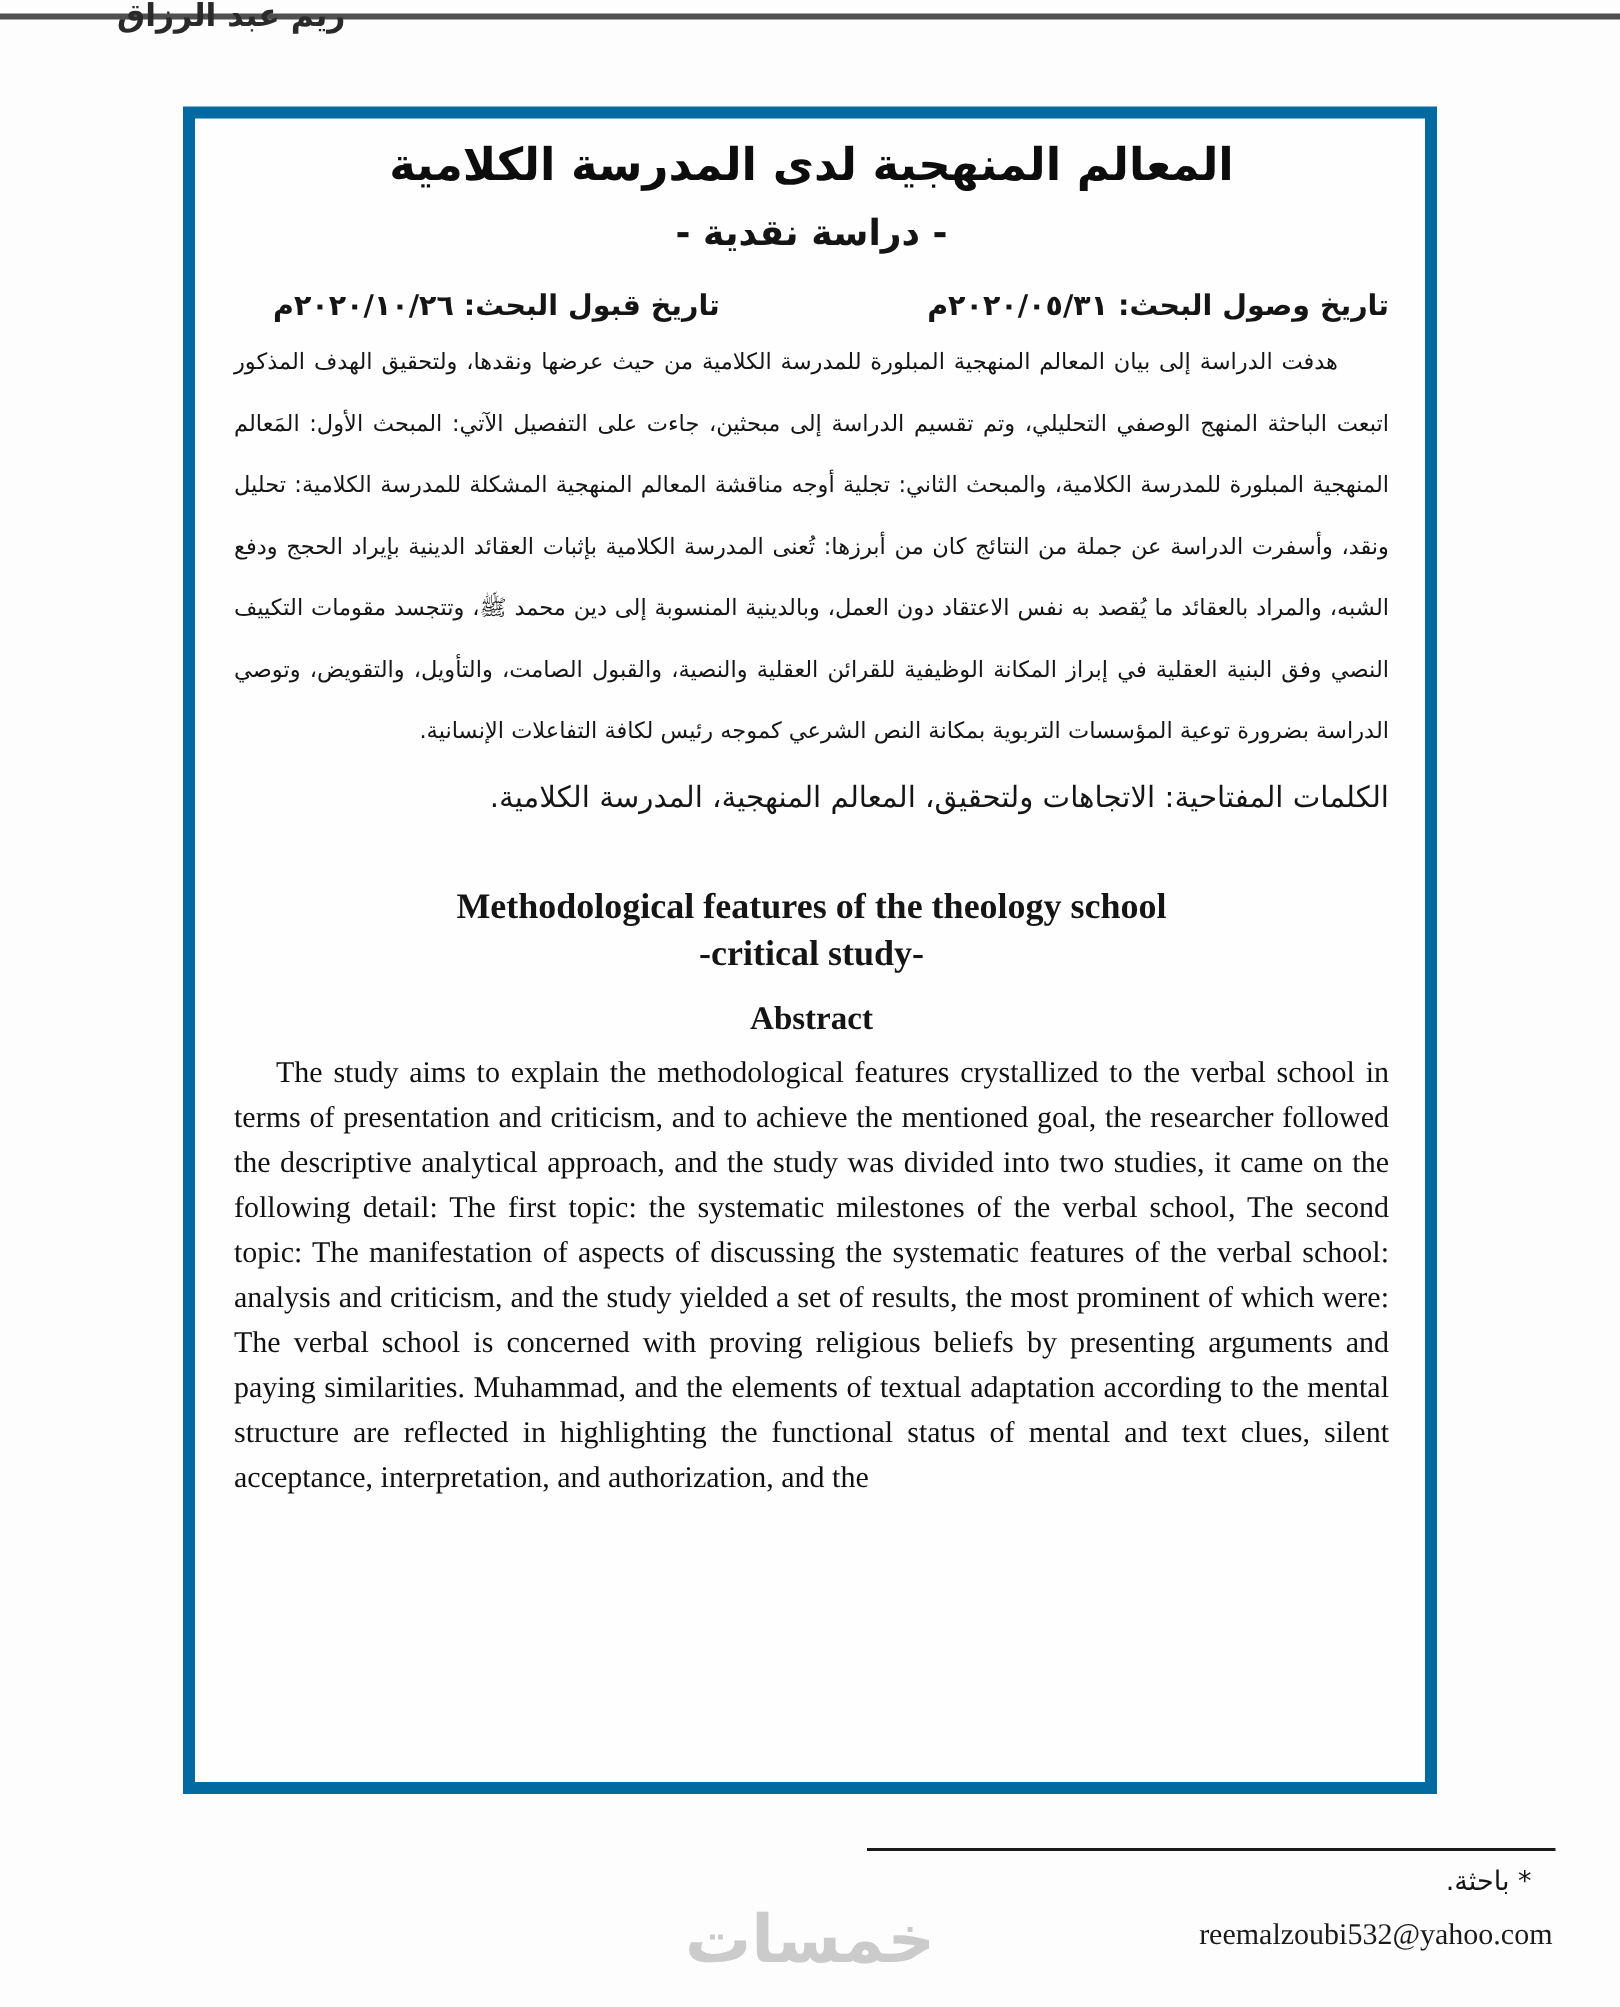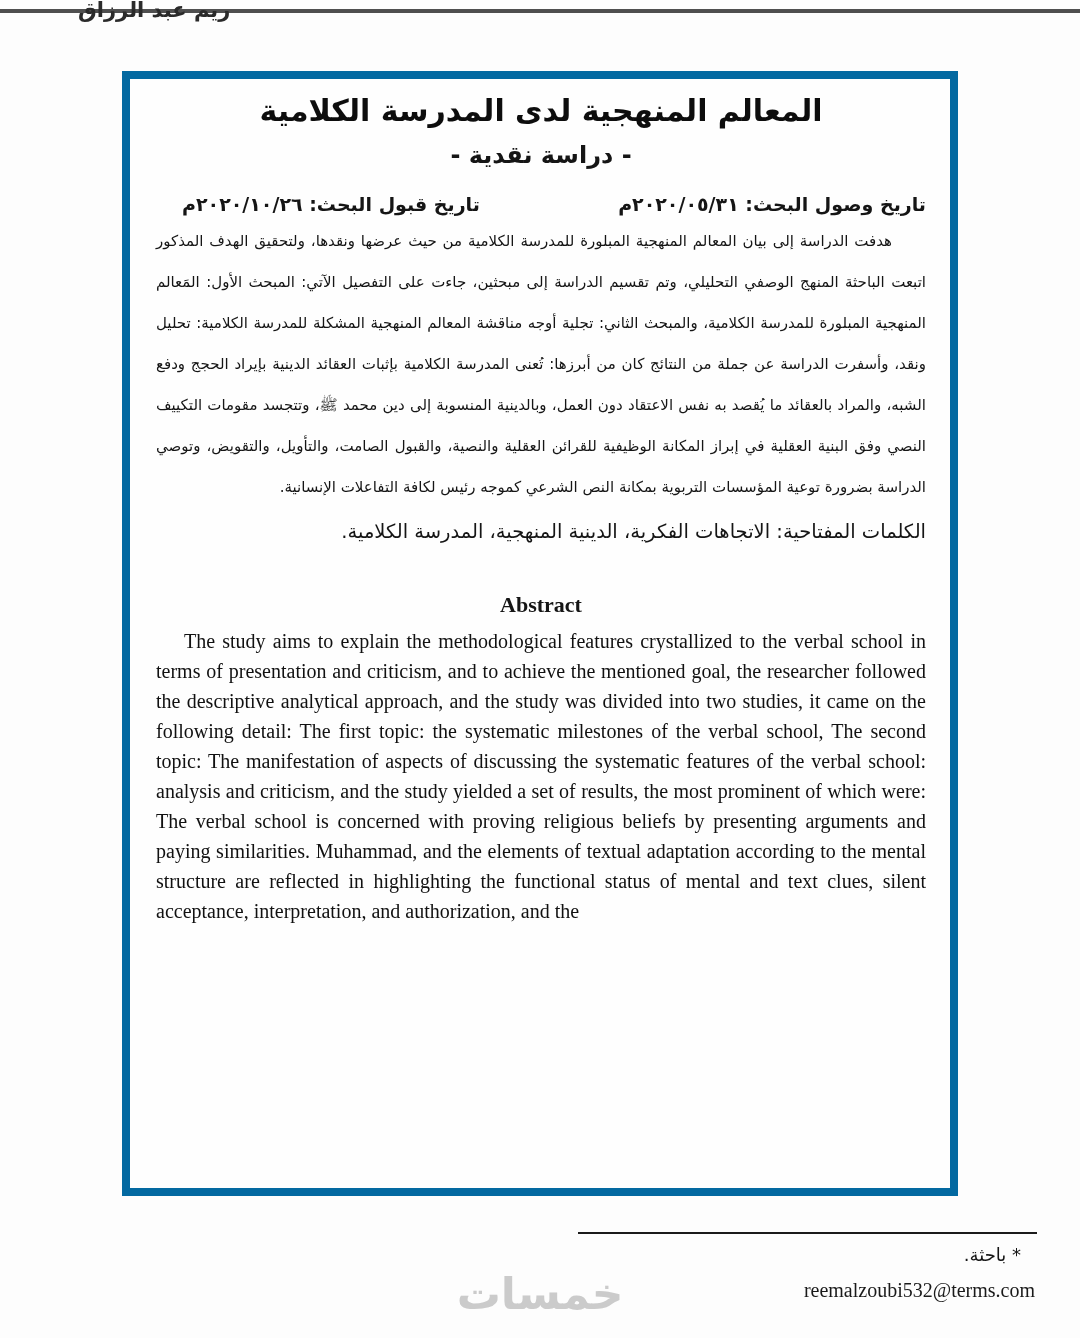--- a/index.html
+++ b/index.html
@@ -140,31 +140,33 @@
 
     <div class="dates-row">
       <span>تاريخ وصول البحث: ٢٠٢٠/٠٥/٣١م</span>
       <span>تاريخ قبول البحث: ٢٠٢٠/١٠/٢٦م</span>
     </div>
 
 
     <p class="abstract-ar">هدفت الدراسة إلى بيان المعالم المنهجية المبلورة للمدرسة الكلامية من حيث عرضها ونقدها، ولتحقيق الهدف المذكور اتبعت الباحثة المنهج الوصفي التحليلي، وتم تقسيم الدراسة إلى مبحثين، جاءت على التفصيل الآتي: المبحث الأول: المَعالم المنهجية المبلورة للمدرسة الكلامية، والمبحث الثاني: تجلية أوجه مناقشة المعالم المنهجية المشكلة للمدرسة الكلامية: تحليل ونقد، وأسفرت الدراسة عن جملة من النتائج كان من أبرزها: تُعنى المدرسة الكلامية بإثبات العقائد الدينية بإيراد الحجج ودفع الشبه، والمراد بالعقائد ما يُقصد به نفس الاعتقاد دون العمل، وبالدينية المنسوبة إلى دين محمد ﷺ، وتتجسد مقومات التكييف النصي وفق البنية العقلية في إبراز المكانة الوظيفية للقرائن العقلية والنصية، والقبول الصامت، والتأويل، والتقويض، وتوصي الدراسة بضرورة توعية المؤسسات التربوية بمكانة النص الشرعي كموجه رئيس لكافة التفاعلات الإنسانية.</p>
 
     <p class="keywords">
-      <b>الكلمات المفتاحية:</b><span> الاتجاهات الفكرية، الدينية المنهجية، المدرسة الكلامية.</span>
+      <b>الكلمات المفتاحية:</b><span> الاتجاهات ولتحقيق، المعالم المنهجية، المدرسة الكلامية.</span>
     </p>
 
     <div class="title-en">
+      <div>Methodological features of the theology school</div>
+      <div>-critical study-</div>
     </div>
 
     <h3 class="abstract-heading-en">Abstract</h3>
 
     <p class="abstract-en">The study aims to explain the methodological features crystallized to the verbal school in terms of presentation and criticism, and to achieve the mentioned goal, the researcher followed the descriptive analytical approach, and the study was divided into two studies, it came on the following detail: The first topic: the systematic milestones of the verbal school, The second topic: The manifestation of aspects of discussing the systematic features of the verbal school: analysis and criticism, and the study yielded a set of results, the most prominent of which were: The verbal school is concerned with proving religious beliefs by presenting arguments and paying similarities. Muhammad, and the elements of textual adaptation according to the mental structure are reflected in highlighting the functional status of mental and text clues, silent acceptance, interpretation, and authorization, and the</p>
 
   </div>
 
   <div class="footnote-rule"></div>
   <div class="footnote-note">* باحثة.</div>
-  <div class="footnote-email">reemalzoubi532@terms.com</div>
+  <div class="footnote-email">reemalzoubi532@yahoo.com</div>
 
   <div class="watermark">خمسات</div>
 
 </div>
 
 </body></html>

